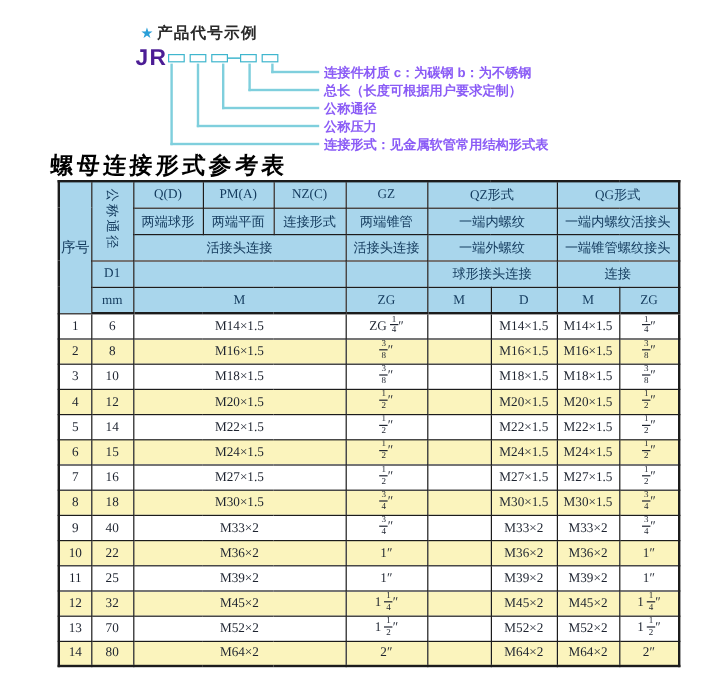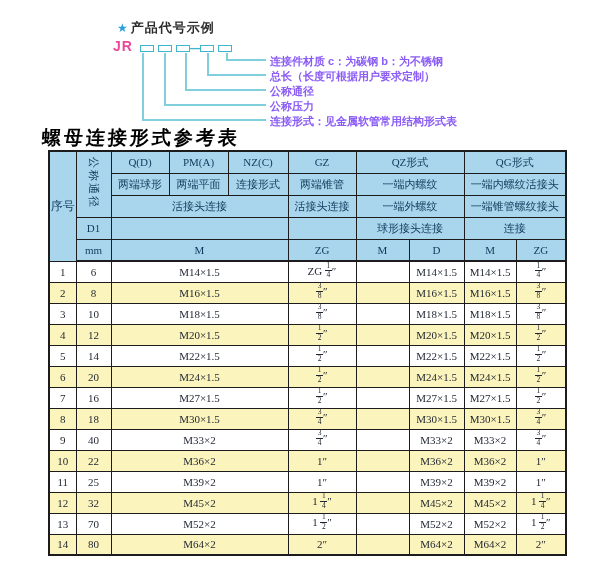--- a/index.html
+++ b/index.html
@@ -9,22 +9,22 @@
     font-family:"Liberation Sans","DejaVu Sans",sans-serif; overflow:hidden;
   }
 
   
   .diagram-title {
     position:absolute; left:117px; top:19px; font-size:13px; font-weight:bold;
     color:#2b2b2b; letter-spacing:1px;
   }
   .diagram-title .star { color:var(--star_blue); margin-right:2px; font-size:12px; }
   .code-prefix {
-    position:absolute; left:113px; top:38px; font-size:14px; font-weight:bold;
-    color:#ec4899; letter-spacing:1px;
+    position:absolute; left:113px; top:38px; font-size:19px; font-weight:bold;
+    color:#4c1d95; letter-spacing:1px;
   }
   .code-box {
     position:absolute; top:45px; width:14px; height:7px;
     border:1.4px solid var(--box_cyan); background:#fff;
   }
   .b1{left:140px;} .b2{left:158px;} .b3{left:176px;} .b4{left:200px;} .b5{left:218px;}
   .code-dash {
     position:absolute; left:190px; top:41px; width:10px; text-align:center;
     color:var(--box_cyan); font-weight:bold; font-size:12px;
   }
@@ -249,21 +249,21 @@
           <td></td>
           <td>M22×1.5</td>
           <td>M22×1.5</td>
           <td><span class="frac">
               <span class="fn">1</span>
               <span class="fd">2</span>
             </span>″</td>
         </tr>
         <tr class="alt">
           <td>6</td>
-          <td>20</td>
+          <td>15</td>
           <td colspan="3">M24×1.5</td>
           <td><span class="frac">
               <span class="fn">1</span>
               <span class="fd">2</span>
             </span>″</td>
           <td></td>
           <td>M24×1.5</td>
           <td>M24×1.5</td>
           <td><span class="frac">
               <span class="fn">1</span>

